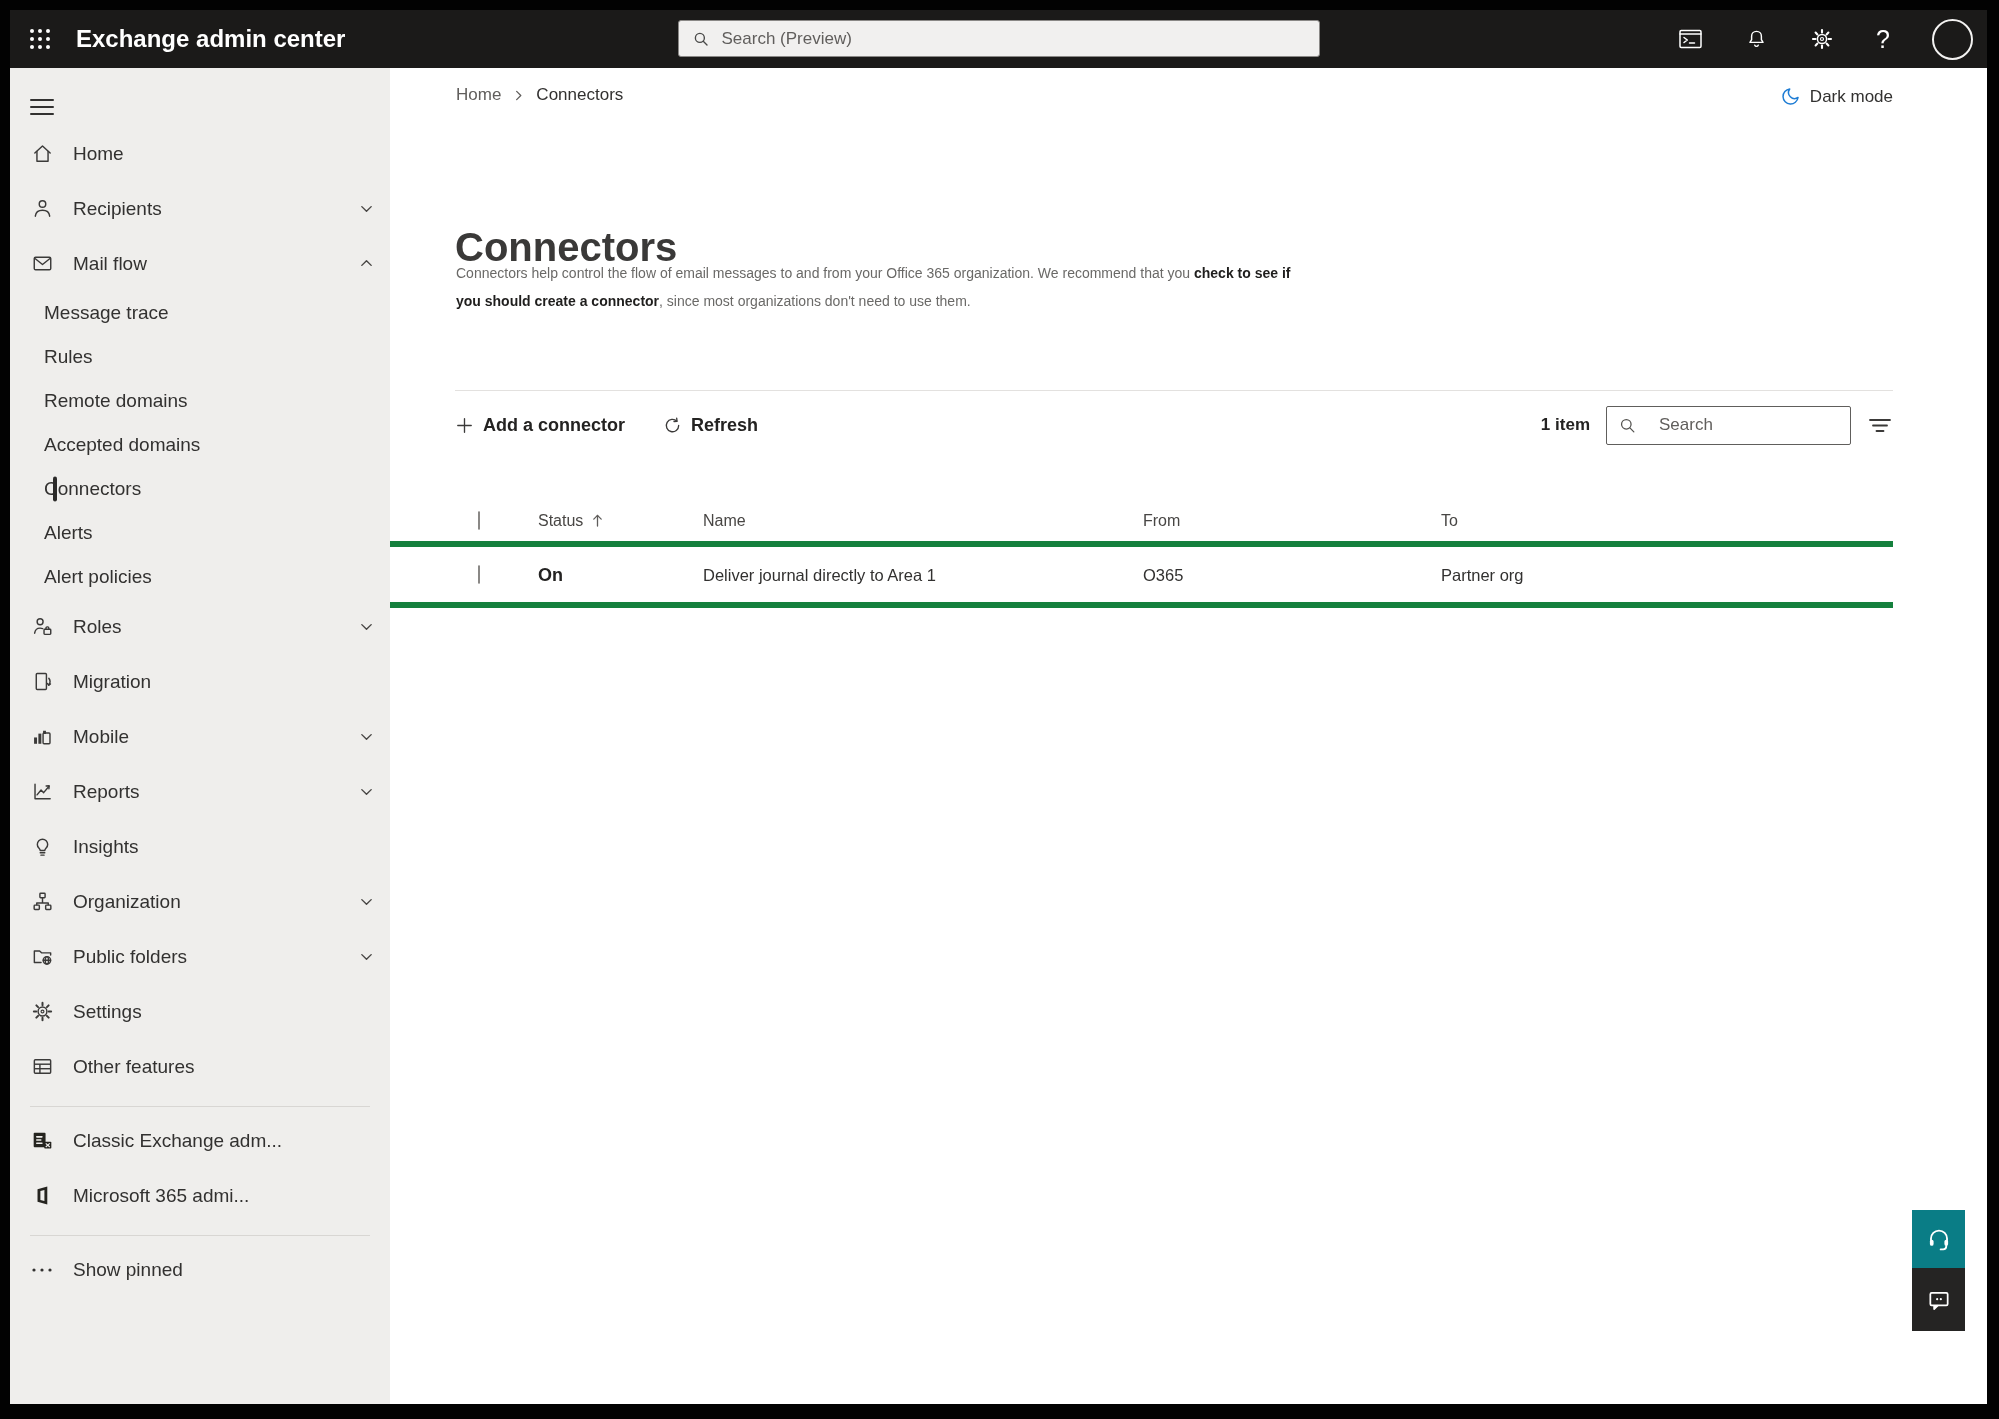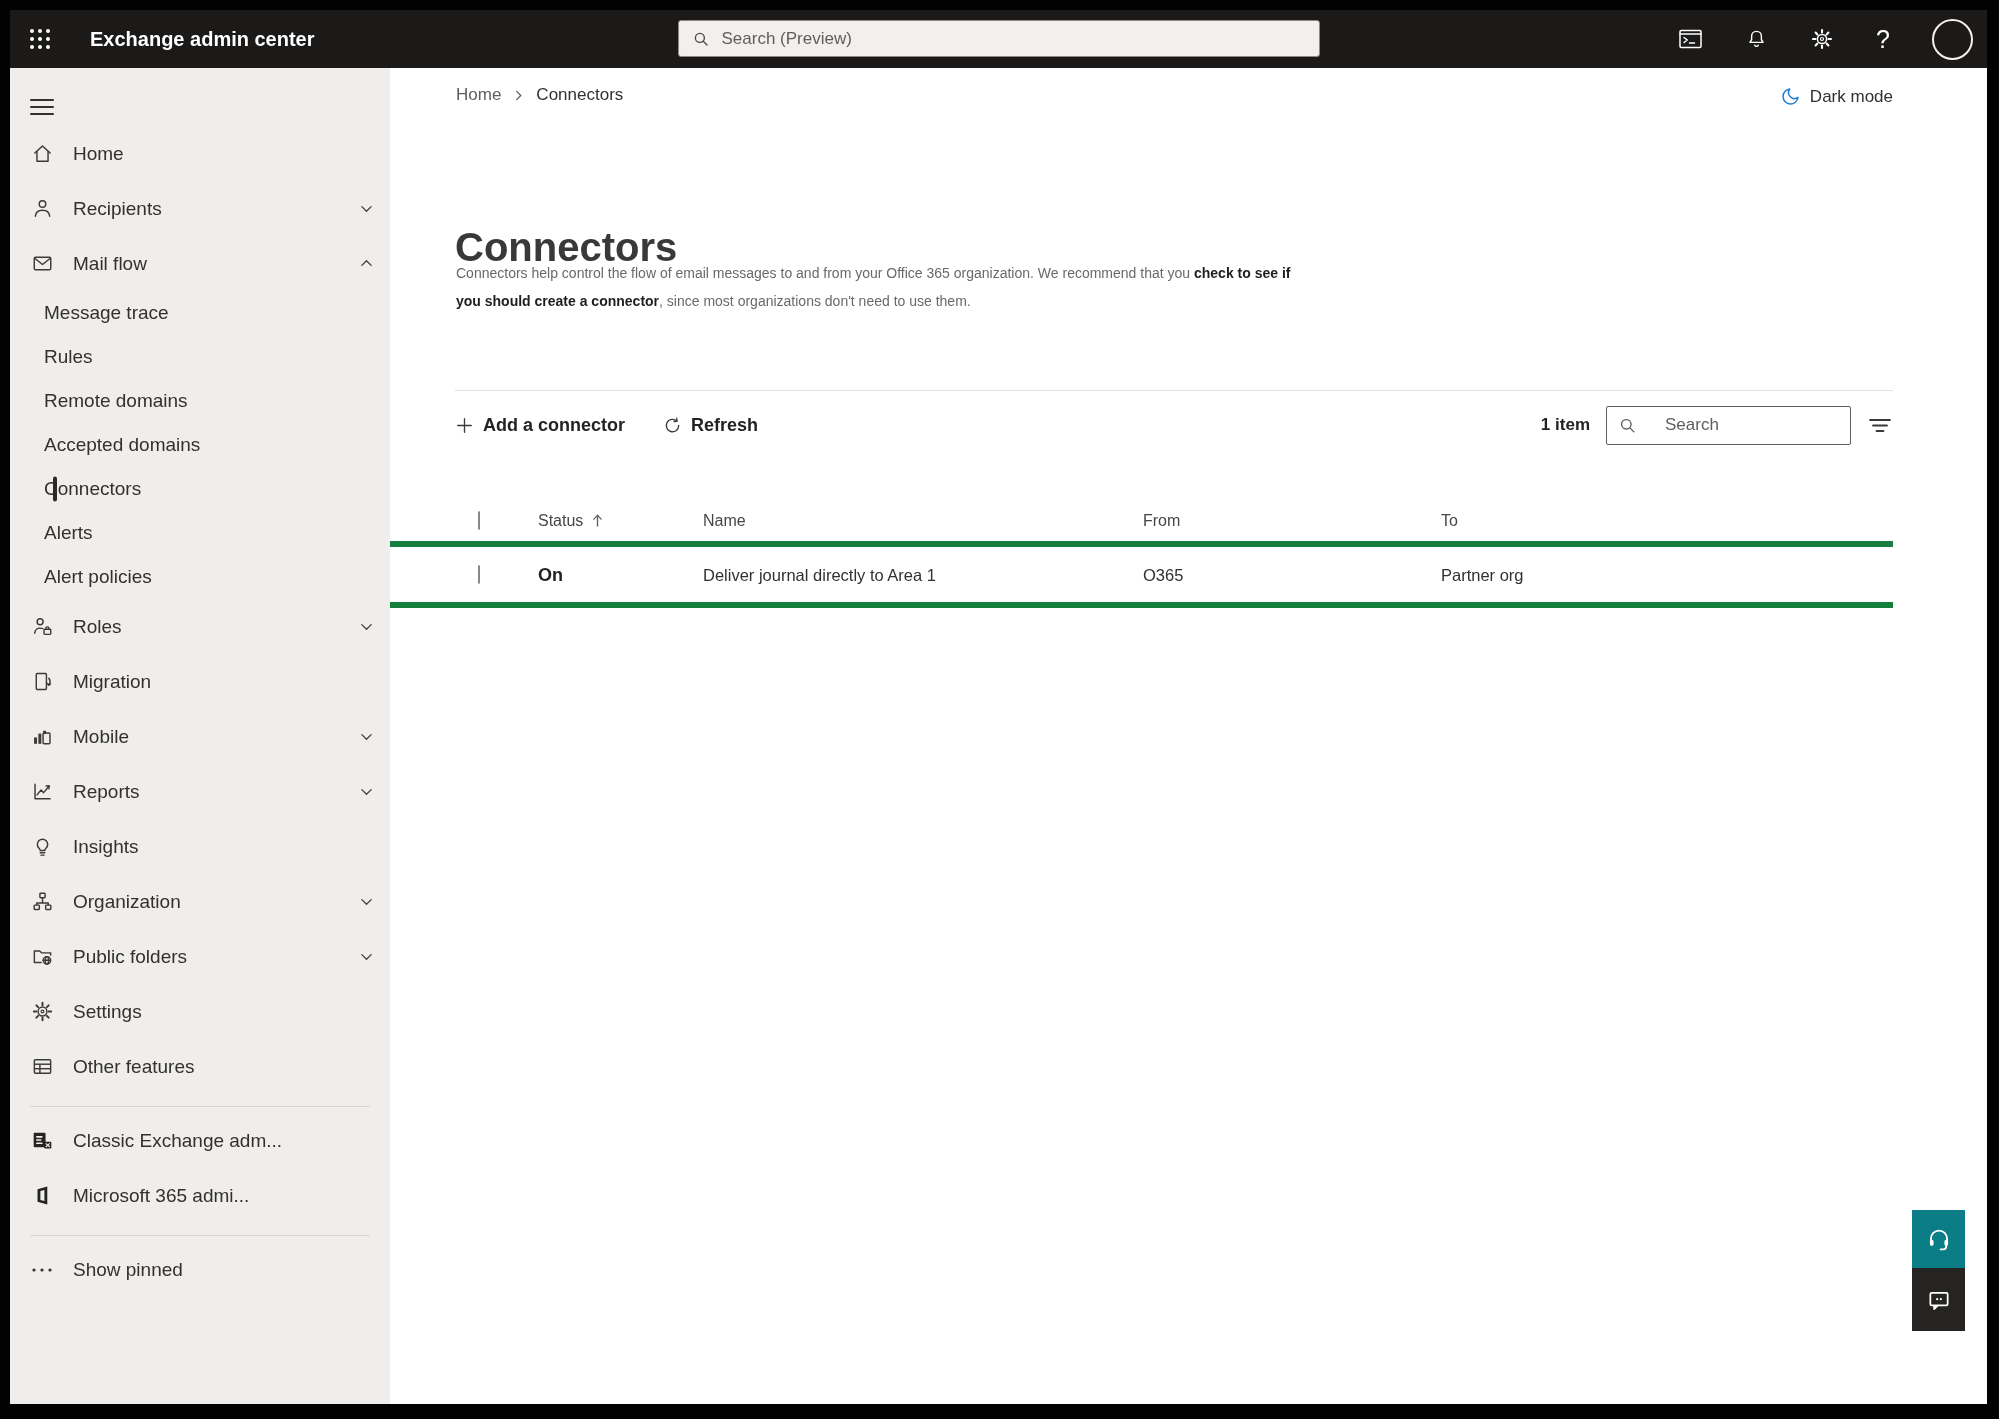--- a/index.html
+++ b/index.html
@@ -10,21 +10,21 @@
     font-family:"Liberation Sans", sans-serif;
     color:#323130;
   }
   .frame { position:absolute; left:10px; top:10px; width:1977px; height:1394px; background:#ffffff; overflow:hidden; }
 
   
   .topbar { position:absolute; left:0; top:0; width:100%; height:58px; background:#1b1a19; display:flex; align-items:center; z-index:5; }
   .app-btn { width:60px; height:58px; display:flex; align-items:center; justify-content:center; cursor:pointer; }
   .waffle { display:grid; grid-template-columns:repeat(3,4px); grid-gap:4px; }
   .waffle i { width:4px; height:4px; background:#fff; border-radius:50%; }
-  .tb-title { color:#fff; font-size:20px; font-weight:600; margin-left:20px; white-space:nowrap; }
+  .tb-title { color:#fff; font-size:24px; font-weight:600; margin-left:6px; white-space:nowrap; }
   .tb-search { position:absolute; left:50%; top:10px; transform:translateX(-50%); width:642px; height:37px;
     background:#f1f0ef; border:1px solid #8a8886; border-radius:3px; display:flex; align-items:center; padding:0 13px; }
   .tb-search svg { flex:none; color:#494948; }
   .tb-search input { flex:1; margin-left:10px; border:none; outline:none; background:transparent; font-size:17px; color:#323130; font-family:inherit; }
   .tb-search input::placeholder { color:#605e5c; }
   .tb-right { position:absolute; right:14px; top:0; height:58px; display:flex; align-items:center; gap:42px; }
   .tb-icon { color:#ffffff; display:flex; align-items:center; justify-content:center; cursor:pointer; }
   .tb-help { color:#fff; font-size:25px; font-weight:400; line-height:1; cursor:pointer; }
   .avatar-ring { width:41px; height:41px; border:2px solid #f3f2f1; border-radius:50%; cursor:pointer; }
 
@@ -51,21 +51,21 @@
   .descr { position:absolute; left:66px; top:177px; width:856px; font-size:14px; line-height:28px; color:#6a6967; }
   .descr .em { color:#1f1e1d; font-weight:600; cursor:pointer; }
   .rule { position:absolute; left:65px; right:94px; top:322px; height:1px; background:#e3e1df; }
   .toolbar { position:absolute; left:65px; right:94px; top:336px; height:42px; display:flex; align-items:center; }
   .cmd { display:flex; align-items:center; gap:9px; font-size:18px; font-weight:600; color:#242322; cursor:pointer; margin-right:38px; }
   .cmd svg { color:#3b3a39; }
   .tool-right { margin-left:auto; display:flex; align-items:center; }
   .count { font-size:17px; font-weight:700; color:#242322; margin-right:16px; white-space:nowrap; }
   .list-search { width:245px; height:39px; border:1px solid #605e5c; border-radius:2px; background:#fff; display:flex; align-items:center; padding:0 11px; }
   .list-search svg { color:#53524f; flex:none; }
-  .list-search input { flex:1; margin-left:26px; border:none; outline:none; font-size:17px; color:#323130; font-family:inherit; background:transparent; }
+  .list-search input { flex:1; margin-left:20px; border:none; outline:none; font-size:17px; color:#323130; font-family:inherit; background:transparent; }
   .list-search input::placeholder { color:#605e5c; }
   .filter-btn { margin-left:16px; color:#3b3a39; display:flex; cursor:pointer; }
 
   
   .table { position:absolute; left:0; right:94px; top:432px; }
   .trow { position:relative; border-bottom:6px solid #15803d; }
   .thead { height:47px; }
   .tdata { height:61px; cursor:pointer; }
   .cell { position:absolute; top:50%; transform:translateY(-50%); white-space:nowrap; }
   .c-check { left:88px; }

